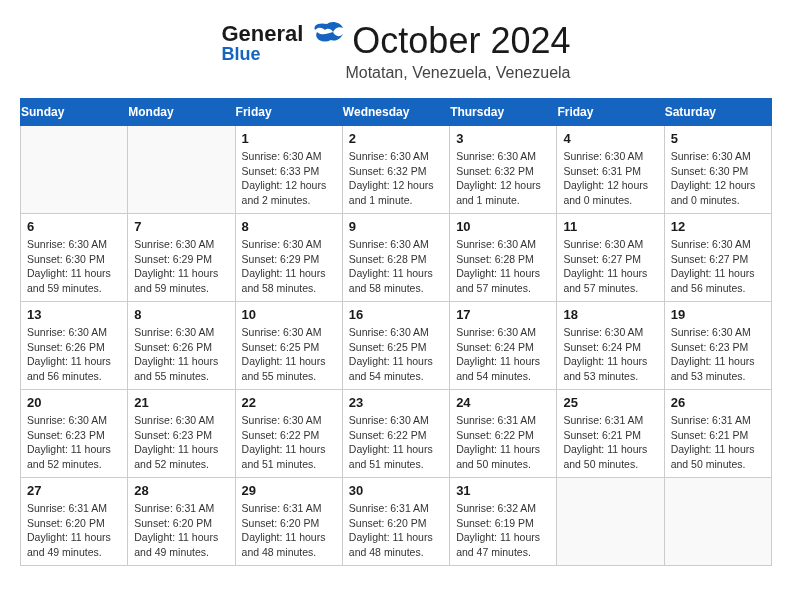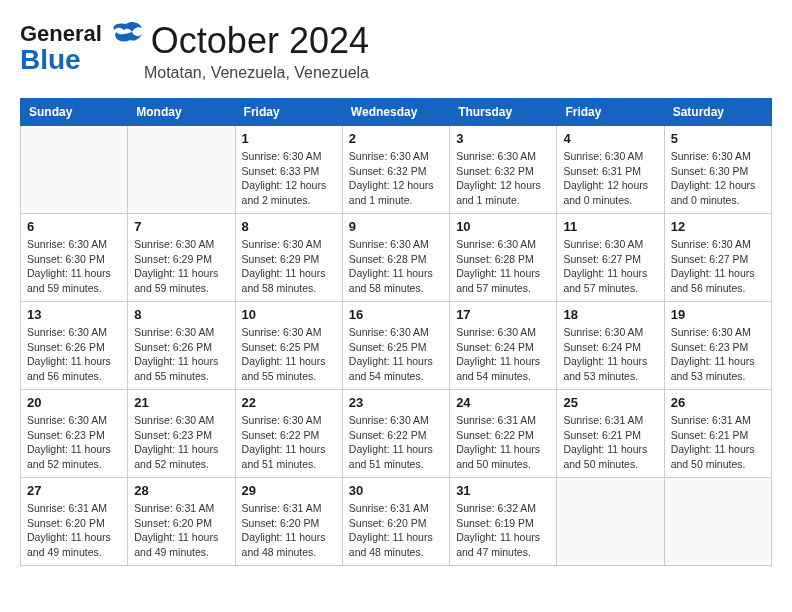--- a/index.html
+++ b/index.html
@@ -5,21 +5,21 @@
     * { box-sizing: border-box; margin: 0; padding: 0; }
     body {
       font-family: Arial, sans-serif;
       background: #fff;
       width: 792px;
       min-height: 612px;
       padding: 20px;
     }
     .header {
       display: flex;
-      justify-content: flex-start;
+      justify-content: center;
       align-items: flex-start;
       margin-bottom: 16px;
     }
     .logo {
       display: flex;
       flex-direction: column;
       align-items: flex-start;
     }
     .logo-row {
       display: flex;
@@ -41,21 +41,21 @@
     }
     .calendar {
       width: 100%;
       border-collapse: collapse;
       font-size: 11px;
     }
     .calendar th {
       background: #1565c0;
       color: #fff;
       text-align: left;
-      padding: 6px 8px;
+      padding: 6px 0;
       font-size: 12px;
       font-weight: bold;
       border: 1px solid #1565c0;
     }
     .calendar td {
       border: 1px solid #ccc;
       vertical-align: top;
       padding: 5px 6px;
       width: calc(100% / 7);
       min-height: 80px;
@@ -85,21 +85,21 @@
 
 <div class="header">
   <div class="logo">
     <div class="logo-row">
       <span style="font-size:22px;font-weight:bold;color:#1a1a1a;">General</span>
       <svg width="36" height="28" viewBox="0 0 36 28" style="margin-left:2px;">
         <path d="M18 4 C22 0, 32 2, 34 8 C30 6, 26 8, 24 12 C22 8, 18 8, 16 10 C14 8, 10 6, 6 10 C4 6, 8 2, 18 4Z" fill="#1565c0"></path>
         <path d="M24 12 C26 16, 30 18, 34 14 C32 18, 28 22, 22 20 C18 22, 14 22, 10 20 C8 18, 6 16, 8 12 C12 16, 18 14, 24 12Z" fill="#1565c0"></path>
       </svg>
     </div>
-    <span style="font-size:28px;font-weight:bold;color:#1565c0;margin-top:-4px;">Blue</span>
+    <span style="font-size:18px;font-weight:bold;color:#1565c0;margin-top:-4px;">Blue</span>
   </div>
   <div class="title-block">
     <div class="month-title">October 2024</div>
     <div class="location">Motatan, Venezuela, Venezuela</div>
   </div>
 </div>
 
 <table class="calendar">
   <thead>
     <tr>

